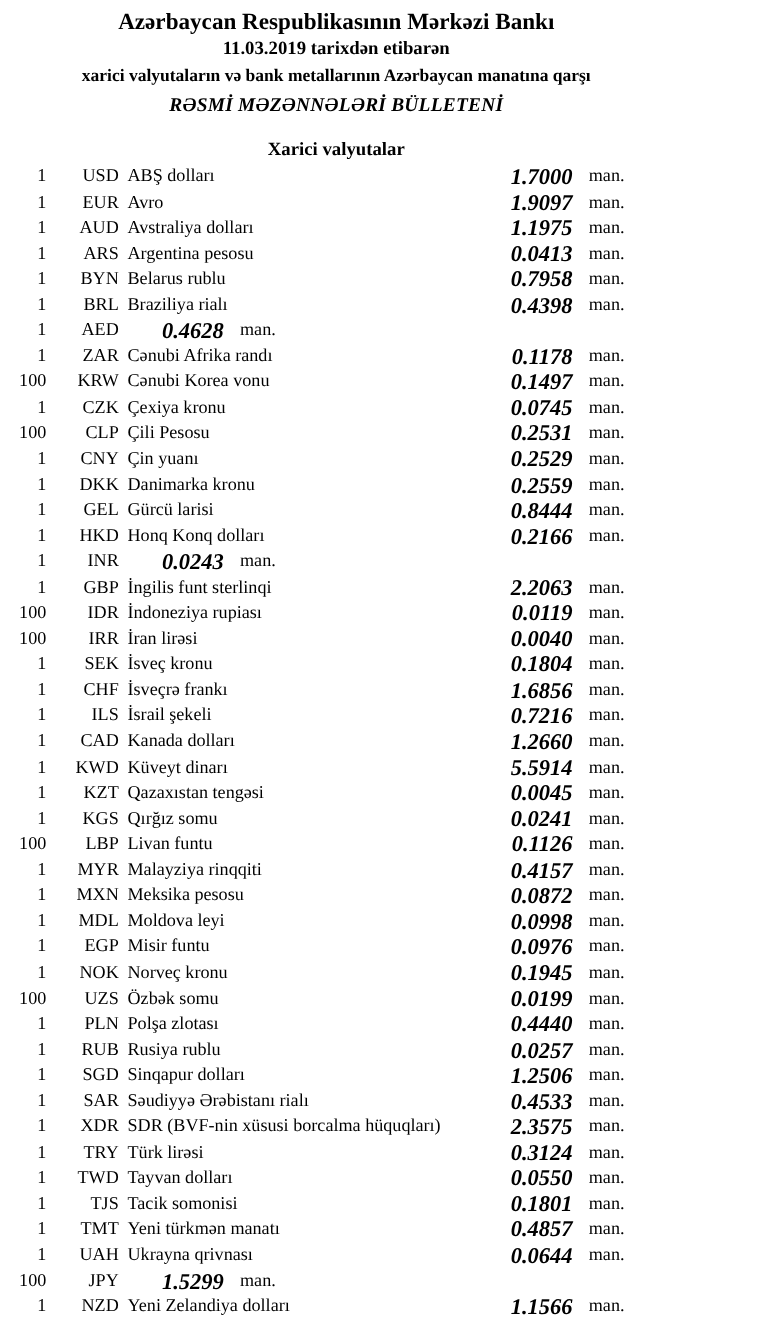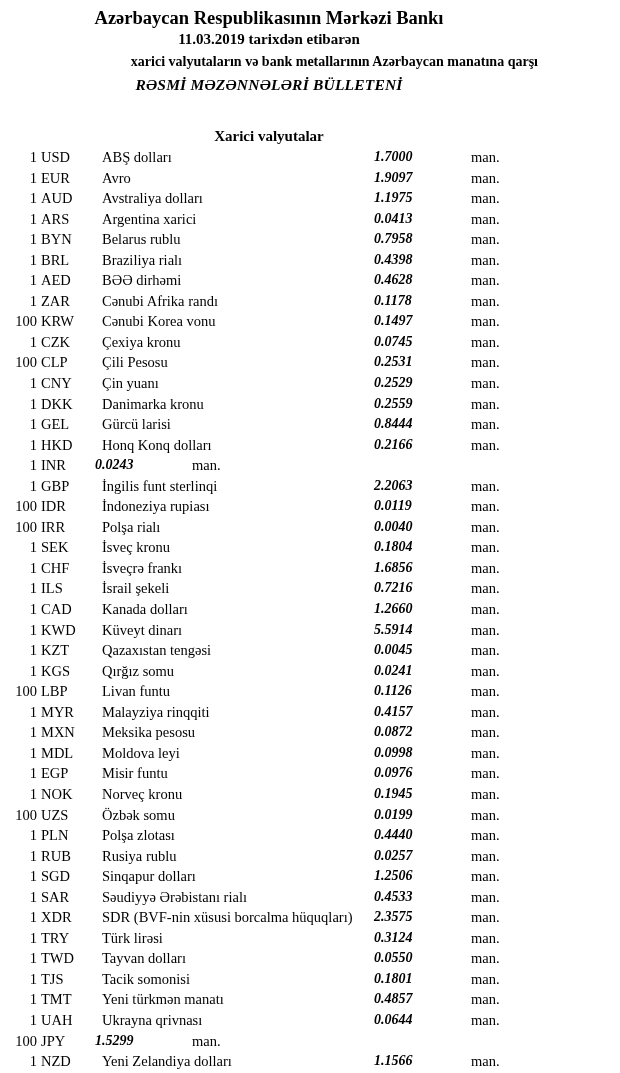--- a/index.html
+++ b/index.html
@@ -29,69 +29,69 @@
     font-size: 15px;
     font-weight: bold;
     line-height: 19px;
     margin-top: 0;
   }
   .subtitle {
     font-size: 14px;
     font-weight: bold;
     line-height: 18px;
     margin-top: 4px;
-    text-align: right;
   }
   .bulletin-title {
     font-size: 15.5px;
     font-weight: bold;
     line-height: 20px;
     margin-top: 4px;
     letter-spacing: 0.2px;
     font-style: italic;
   }
   .section-title {
     text-align: center;
     font-size: 15px;
     font-weight: bold;
     line-height: 20px;
-    margin-top: 31px;
+    margin-top: 15px;
   }
   .rate-table {
     margin-top: 1px;
   }
   .row {
     display: flex;
     align-items: center;
     height: 20.55px;
     font-size: 14.5px;
     line-height: 20.55px;
     white-space: nowrap;
   }
   .qty {
     width: 37px;
     text-align: right;
     flex: 0 0 auto;
   }
   .code {
     width: 54px;
     margin-left: 4px;
-    text-align: left;
+    text-align: right;
     flex: 0 0 auto;
   }
   .name {
     flex: 1 1 auto;
     padding-left: 7px;
     overflow: hidden;
   }
   .rate {
     width: 84px;
+    text-align: right;
     font-weight: bold;
     font-style: italic;
-    font-size: 14px;
+    font-size: 18px;
     flex: 0 0 auto;
   }
   .man {
     width: 47px;
     padding-left: 13px;
     box-sizing: content-box;
     flex: 0 0 auto;
   }
   .rate-table { padding-right: 20px; }
 </style>
@@ -130,21 +130,21 @@
       <span class="qty">1</span>
       <span class="code">AUD</span>
       <span class="name">Avstraliya dolları</span>
       <span class="rate">1.1975</span>
       <span class="man">man.</span>
     </div>
 
     <div class="row">
       <span class="qty">1</span>
       <span class="code">ARS</span>
-      <span class="name">Argentina xarici</span>
+      <span class="name">Argentina pesosu</span>
       <span class="rate">0.0413</span>
       <span class="man">man.</span>
     </div>
 
     <div class="row">
       <span class="qty">1</span>
       <span class="code">BYN</span>
       <span class="name">Belarus rublu</span>
       <span class="rate">0.7958</span>
       <span class="man">man.</span>
@@ -154,21 +154,20 @@
       <span class="qty">1</span>
       <span class="code">BRL</span>
       <span class="name">Braziliya rialı</span>
       <span class="rate">0.4398</span>
       <span class="man">man.</span>
     </div>
 
     <div class="row">
       <span class="qty">1</span>
       <span class="code">AED</span>
-      <span class="name">BƏƏ dirhəmi</span>
       <span class="rate">0.4628</span>
       <span class="man">man.</span>
     </div>
 
     <div class="row">
       <span class="qty">1</span>
       <span class="code">ZAR</span>
       <span class="name">Cənubi Afrika randı</span>
       <span class="rate">0.1178</span>
       <span class="man">man.</span>
@@ -249,21 +248,21 @@
       <span class="qty">100</span>
       <span class="code">IDR</span>
       <span class="name">İndoneziya rupiası</span>
       <span class="rate">0.0119</span>
       <span class="man">man.</span>
     </div>
 
     <div class="row">
       <span class="qty">100</span>
       <span class="code">IRR</span>
-      <span class="name">Polşa rialı</span>
+      <span class="name">İran lirəsi</span>
       <span class="rate">0.0040</span>
       <span class="man">man.</span>
     </div>
 
     <div class="row">
       <span class="qty">1</span>
       <span class="code">SEK</span>
       <span class="name">İsveç kronu</span>
       <span class="rate">0.1804</span>
       <span class="man">man.</span>

